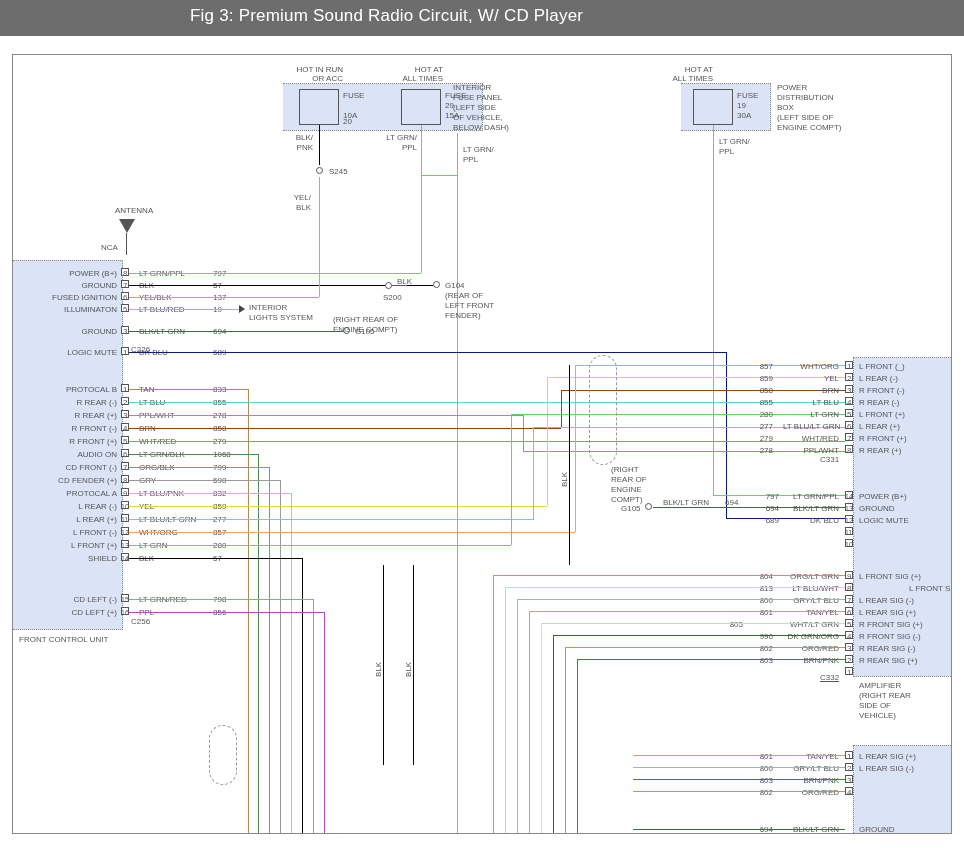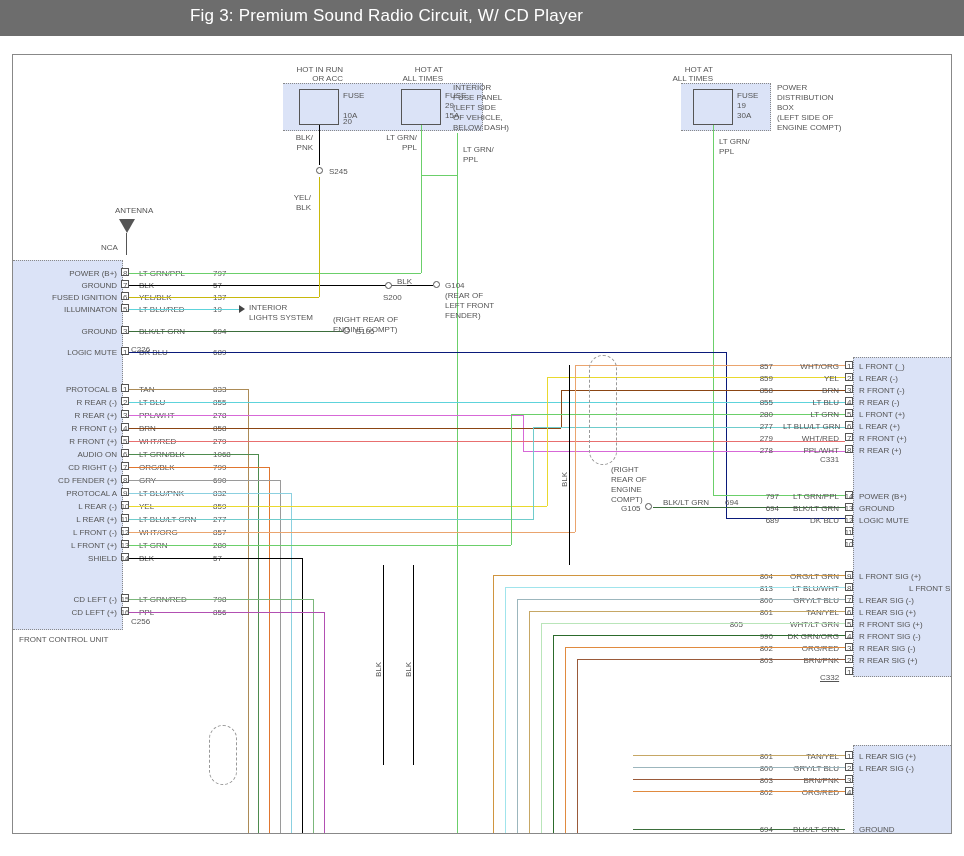--- a/index.html
+++ b/index.html
@@ -283,21 +283,21 @@
     <div class="wire h c-whtred" style="left:116px;top:386px;width:716px"></div>
 
     <div class="t r" style="left:20px;top:395px;width:84px">AUDIO ON</div>
     <div class="pin" style="left:108px;top:394px"></div>
     <div class="t" style="left:110px;top:395px">6</div>
     <div class="t" style="left:126px;top:395px">LT GRN/BLK</div>
     <div class="t" style="left:200px;top:395px">1068</div>
     <div class="wire h c-ltgrnblk" style="left:116px;top:399px;width:129px"></div>
     <div class="wire v c-ltgrnblk" style="left:245px;top:399px;height:390px"></div>
 
-    <div class="t r" style="left:20px;top:408px;width:84px">CD RIGHT (-)</div>
+    <div class="t r" style="left:20px;top:408px;width:84px">CD FRONT (-)</div>
     <div class="pin" style="left:108px;top:407px"></div>
     <div class="t" style="left:110px;top:408px">7</div>
     <div class="t" style="left:126px;top:408px">ORG/BLK</div>
     <div class="t" style="left:200px;top:408px">799</div>
     <div class="wire h c-orgblk" style="left:116px;top:412px;width:140px"></div>
     <div class="wire v c-orgblk" style="left:256px;top:412px;height:380px"></div>
 
     <div class="t r" style="left:20px;top:421px;width:84px">CD FENDER (+)</div>
     <div class="pin" style="left:108px;top:420px"></div>
     <div class="t" style="left:110px;top:421px">8</div>
@@ -384,20 +384,21 @@
     <div class="t mult" style="left:598px;top:410px;width:50px">(RIGHT<br>REAR OF<br>ENGINE<br>COMPT)</div>
     <div class="gnd" style="left:632px;top:448px"></div>
     <div class="t" style="left:608px;top:449px">G105</div>
     <div class="wire h c-blkltgrn" style="left:640px;top:452px;width:192px"></div>
     <div class="t" style="left:650px;top:443px">BLK/LT GRN</div>
     <div class="t" style="left:712px;top:443px">694</div>
 
     <div class="wire h c-ltgrnppl" style="left:700px;top:440px;width:132px"></div>
 
     <div class="block right-open" style="left:840px;top:302px;width:100px;height:320px;"></div>
+    <div class="t mult" style="left:846px;top:626px;width:90px">AMPLIFIER<br>(RIGHT REAR<br>SIDE OF<br>VEHICLE)</div>
     <div class="t" style="left:807px;top:400px;">C331</div>
     <div class="t" style="left:807px;top:618px;text-decoration:underline">C332</div>
 
     <div class="pin" style="left:832px;top:306px"></div>
     <div class="t" style="left:834px;top:307px">1</div>
     <div class="t" style="left:846px;top:307px">L FRONT (_)</div>
     <div class="t r" style="left:770px;top:307px;width:56px">WHT/ORG</div>
     <div class="t r" style="left:720px;top:307px;width:40px">857</div>
 
     <div class="pin" style="left:832px;top:318px"></div>

